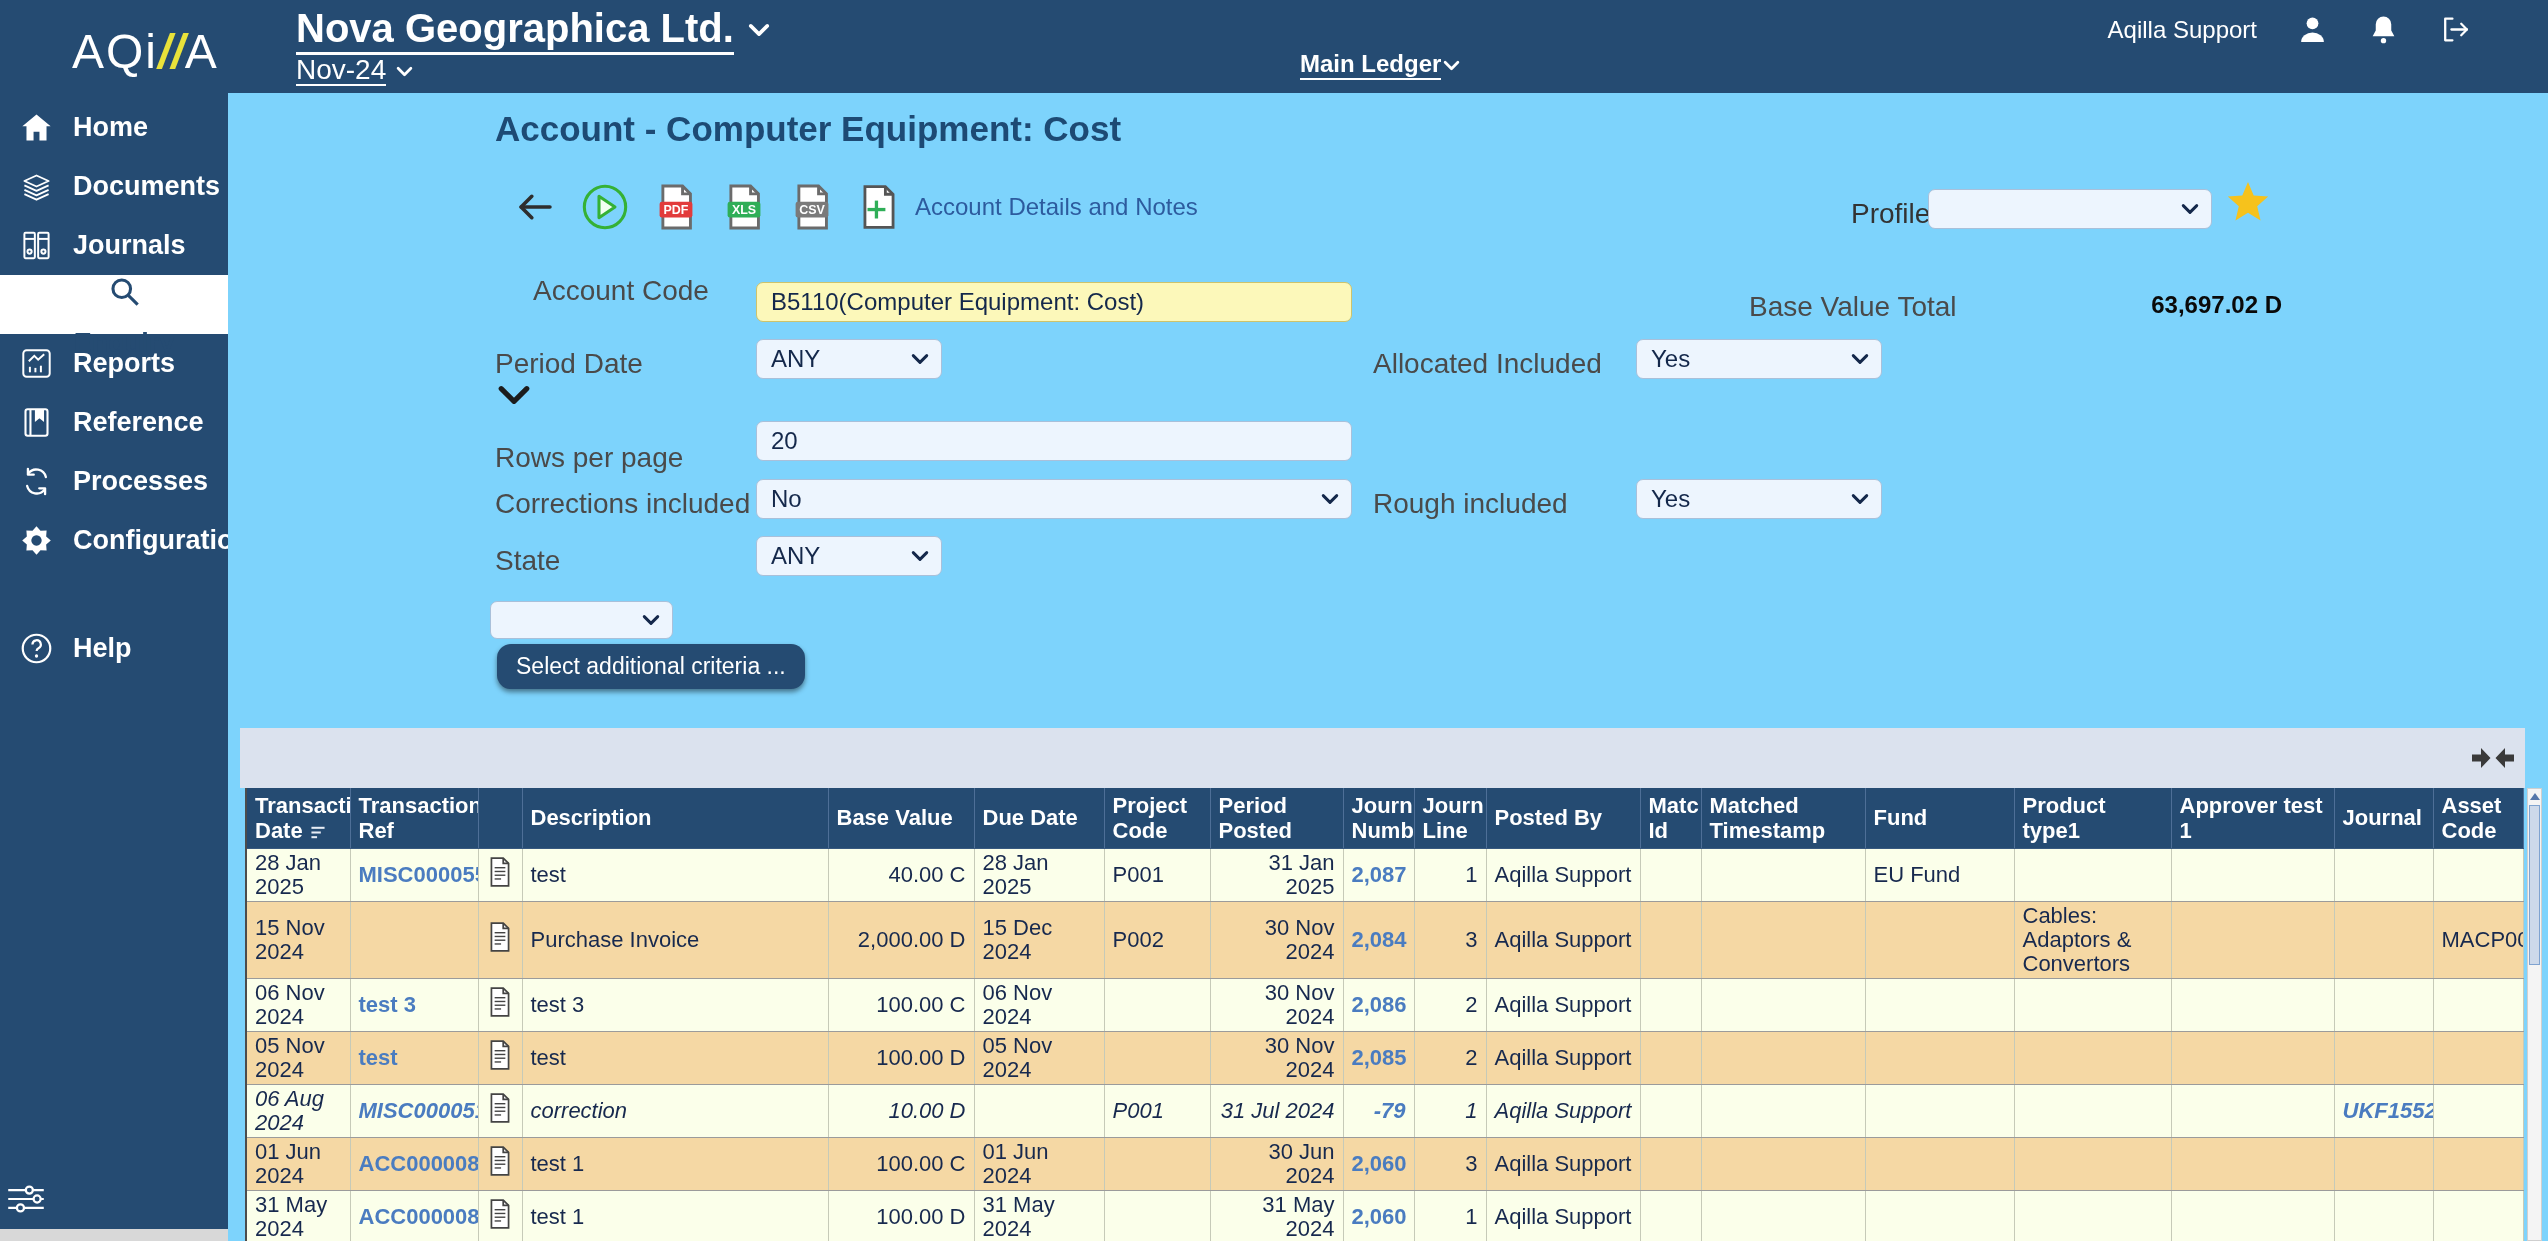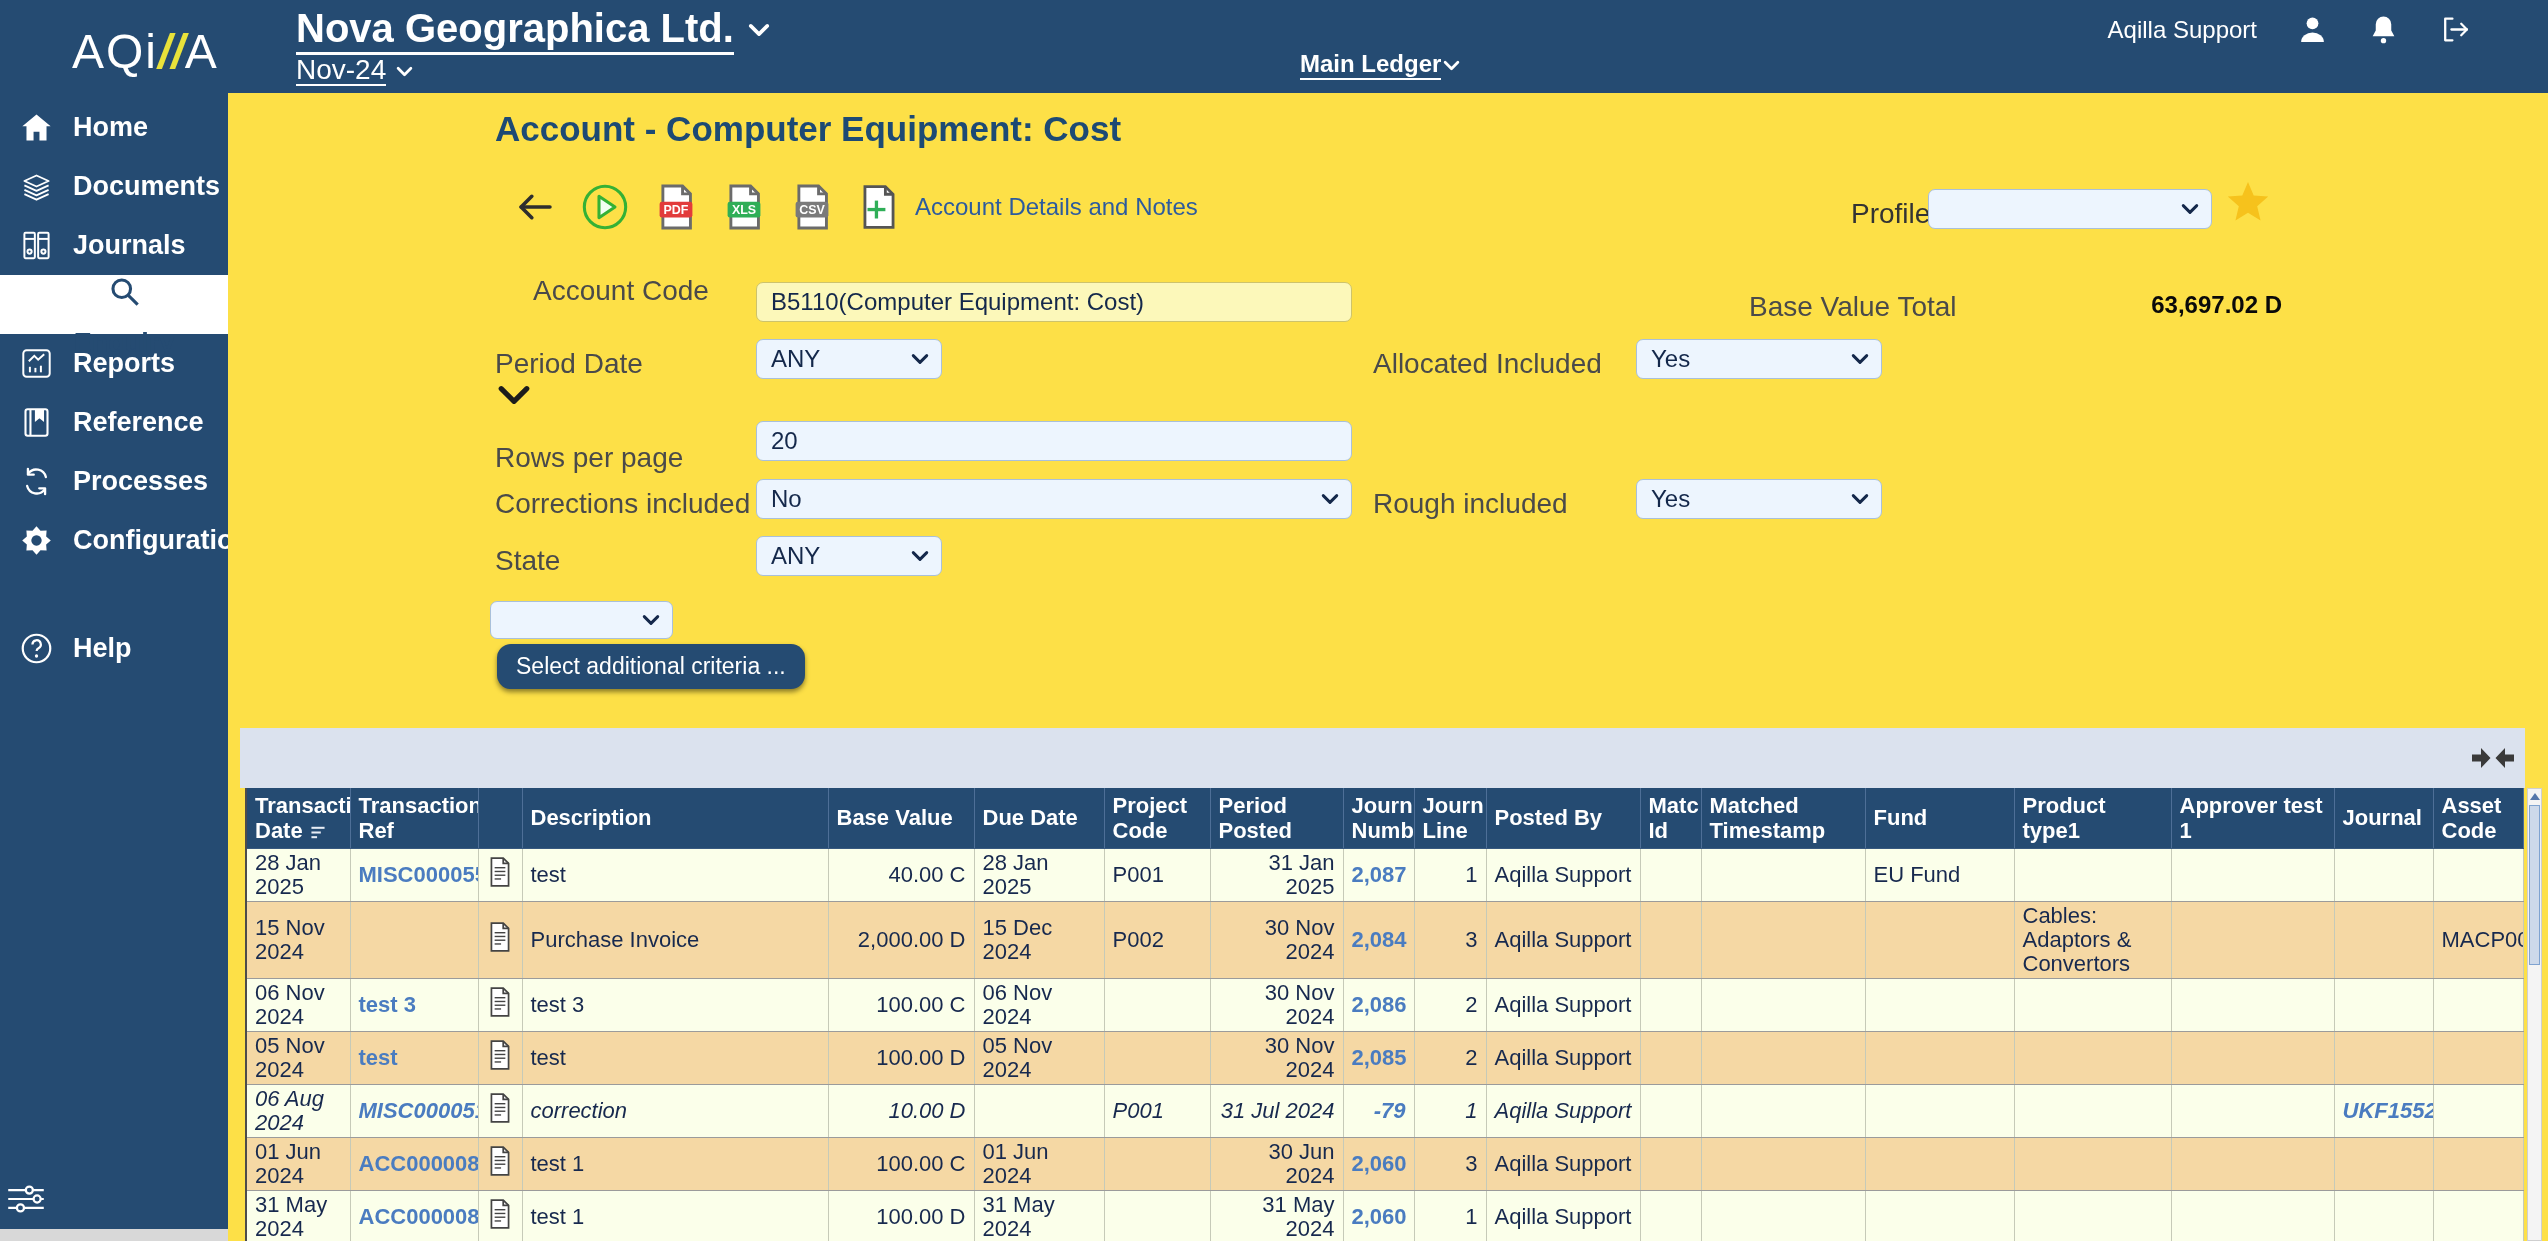--- a/index.html
+++ b/index.html
@@ -39,21 +39,21 @@
   .side-nav{padding-top:5px;}
   .side-item{display:flex;align-items:center;gap:20px;height:59px;padding-left:20px;font-size:27px;font-weight:bold;cursor:pointer;}
   .side-item .side-icon{width:33px;height:33px;flex:0 0 33px;color:#fff;}
   .side-item.active{background:#fff;color:var(--navy);flex-direction:column;}
   .side-item.active .side-icon{color:var(--navy);}
   .side-item.separated{margin-top:49px;}
   .sliders{position:absolute;left:6px;top:1089px;width:40px;height:34px;color:#fff;cursor:pointer;}
   .bottom-strip{position:absolute;left:0;top:1229px;width:228px;height:12px;background:#d8d8d8;}
 
   
-  .main{position:absolute;left:228px;top:93px;width:2320px;height:1148px;background:#fde047;overflow:hidden;}
+  .main{position:absolute;left:228px;top:93px;width:2320px;height:1148px;background:#7dd3fc;overflow:hidden;}
   .page-title{position:absolute;left:267px;top:16px;font-size:35px;font-weight:bold;color:#1d4a74;}
 
   .toolbar{position:absolute;left:287px;top:86px;height:56px;display:flex;align-items:center;}
   .tb-icons{display:flex;align-items:center;}
   .tb-icon{display:flex;align-items:center;justify-content:center;margin-right:26px;cursor:pointer;}
   .tb-back-icon{width:40px;height:32px;}
   .tb-run-icon{width:48px;height:48px;}
   .tb-pdf-icon,.tb-xls-icon,.tb-csv-icon{width:42px;height:48px;}
   .tb-add-note-icon{width:40px;height:46px;margin-right:16px;}
   .details-link{font-size:24px;color:#2d5b9e;cursor:pointer;}

